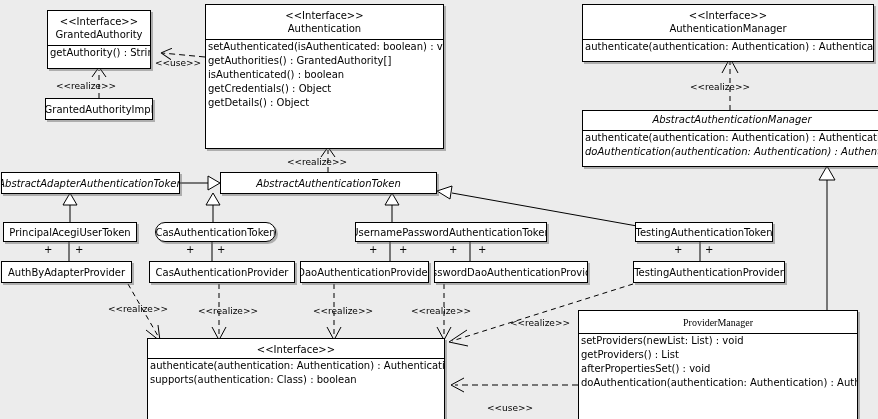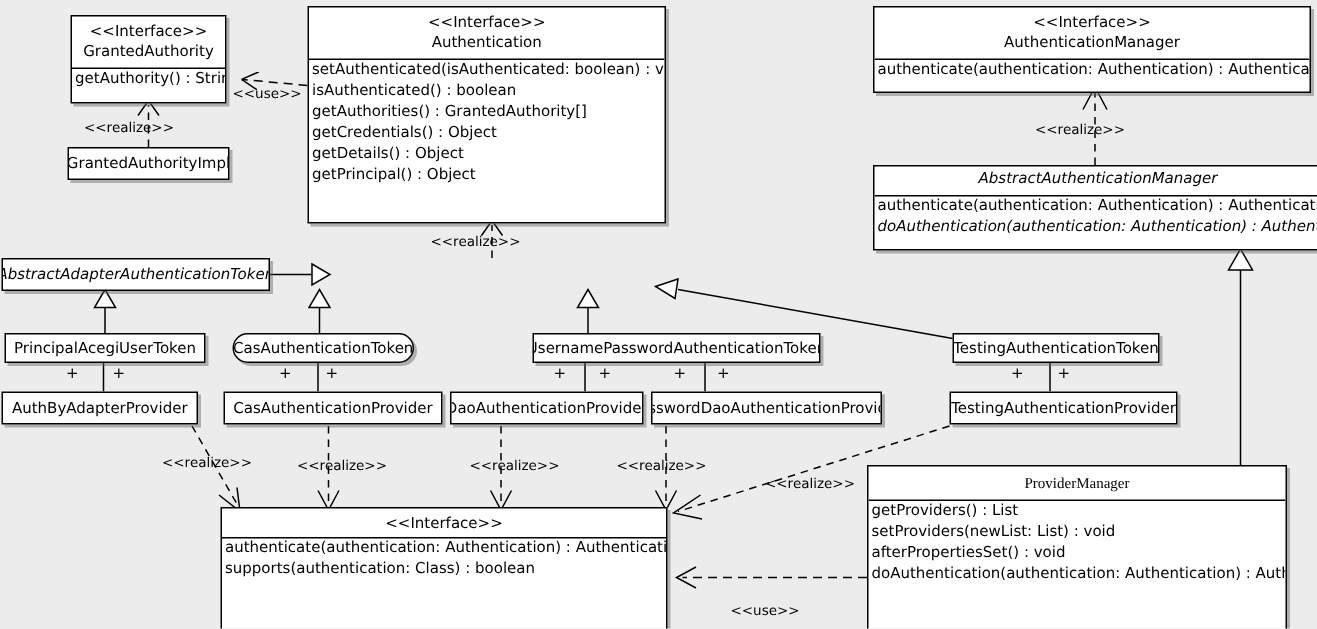--- a/index.html
+++ b/index.html
@@ -163,25 +163,24 @@
     <span>GrantedAuthorityImpl</span>
   </div>
 
   <div class="box" style="left:205px;top:4px;width:239px;height:145px;">
     <div class="hdr">
       <div class="stereo">&lt;&lt;Interface&gt;&gt;</div>
       <div class="cname">Authentication</div>
     </div>
     <div class="sep ops">
       <div class="op">setAuthenticated(isAuthenticated: boolean) : void</div>
+      <div class="op">getAuthorities() : GrantedAuthority[]</div>
       <div class="op">isAuthenticated() : boolean</div>
-      <div class="op">getAuthorities() : GrantedAuthority[]</div>
       <div class="op">getCredentials() : Object</div>
       <div class="op">getDetails() : Object</div>
-      <div class="op">getPrincipal() : Object</div>
     </div>
   </div>
 
   <div class="box" style="left:582px;top:4px;width:292px;height:58px;">
     <div class="hdr">
       <div class="stereo">&lt;&lt;Interface&gt;&gt;</div>
       <div class="cname">AuthenticationManager</div>
     </div>
     <div class="sep ops">
       <div class="op">authenticate(authentication: Authentication) : Authentication</div>
@@ -195,20 +194,23 @@
     <div class="sep ops">
       <div class="op">authenticate(authentication: Authentication) : Authentication</div>
       <div class="op abst">doAuthentication(authentication: Authentication) : Authentication</div>
     </div>
   </div>
 
   <div class="box simple abst" style="left:1px;top:172px;width:179px;height:22px;">
     <span>AbstractAdapterAuthenticationToken</span>
   </div>
 
+  <div class="box simple abst" style="left:220px;top:172px;width:217px;height:22px;">
+    <span>AbstractAuthenticationToken</span>
+  </div>
 
   <div class="box simple" style="left:3px;top:222px;width:134px;height:20px;">
     <span>PrincipalAcegiUserToken</span>
   </div>
 
   <div class="box simple" style="left:155px;top:222px;width:121px;height:20px;border-radius:10px;">
     <span>CasAuthenticationToken</span>
   </div>
 
   <div class="box simple" style="left:355px;top:222px;width:192px;height:20px;">
@@ -258,22 +260,22 @@
       <div class="op">authenticate(authentication: Authentication) : Authentication</div>
       <div class="op">supports(authentication: Class) : boolean</div>
     </div>
   </div>
 
   <div class="box" style="left:578px;top:310px;width:280px;height:113px;">
     <div class="hdr">
       <div class="cname" style="padding-top:3px;font-family:Liberation Serif, serif;">ProviderManager</div>
     </div>
     <div class="sep ops">
+      <div class="op">setProviders(newList: List) : void</div>
       <div class="op">getProviders() : List</div>
-      <div class="op">setProviders(newList: List) : void</div>
       <div class="op">afterPropertiesSet() : void</div>
       <div class="op">doAuthentication(authentication: Authentication) : Authentication</div>
     </div>
   </div>
 
   <div class="lbl" style="left:155px;top:58px;">&lt;&lt;use&gt;&gt;</div>
   <div class="lbl" style="left:56px;top:81px;">&lt;&lt;realize&gt;&gt;</div>
   <div class="lbl" style="left:287px;top:157px;">&lt;&lt;realize&gt;&gt;</div>
   <div class="lbl" style="left:690px;top:82px;">&lt;&lt;realize&gt;&gt;</div>
   <div class="lbl" style="left:108px;top:304px;">&lt;&lt;realize&gt;&gt;</div>

